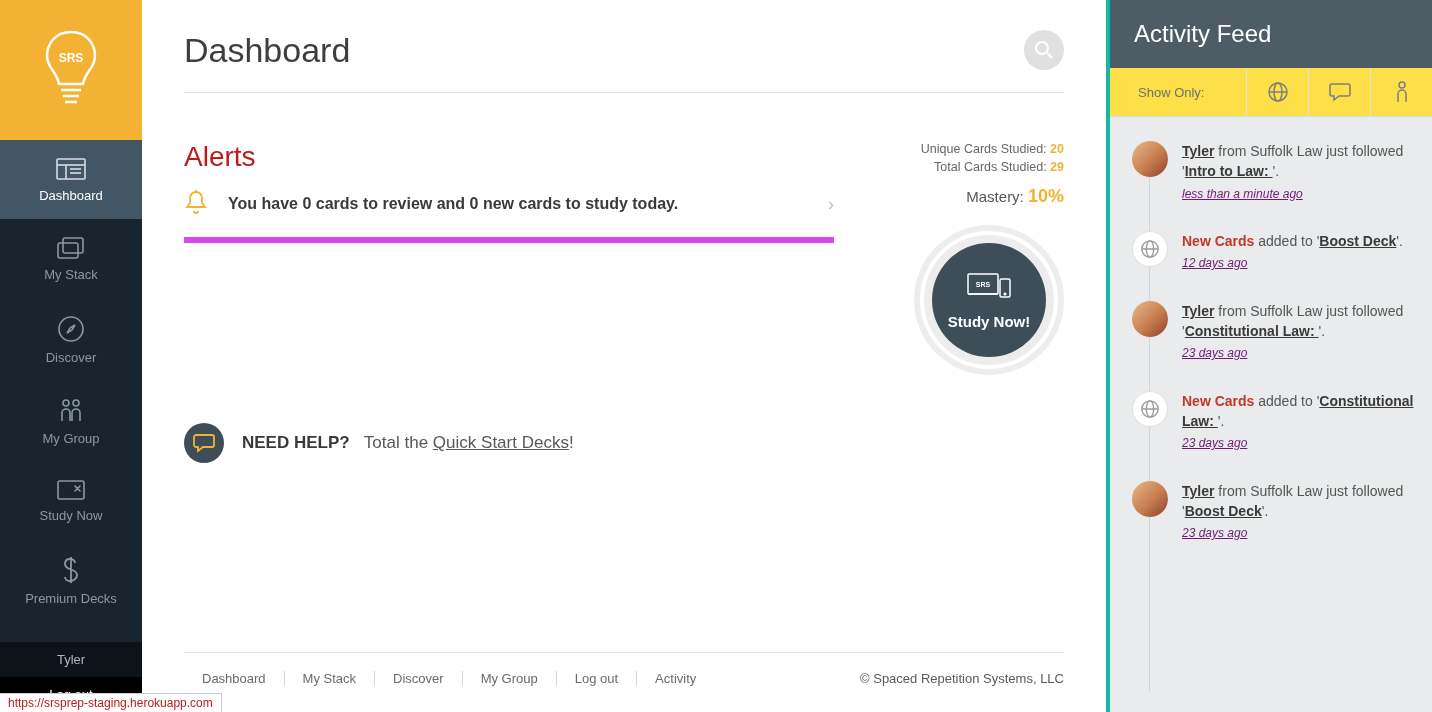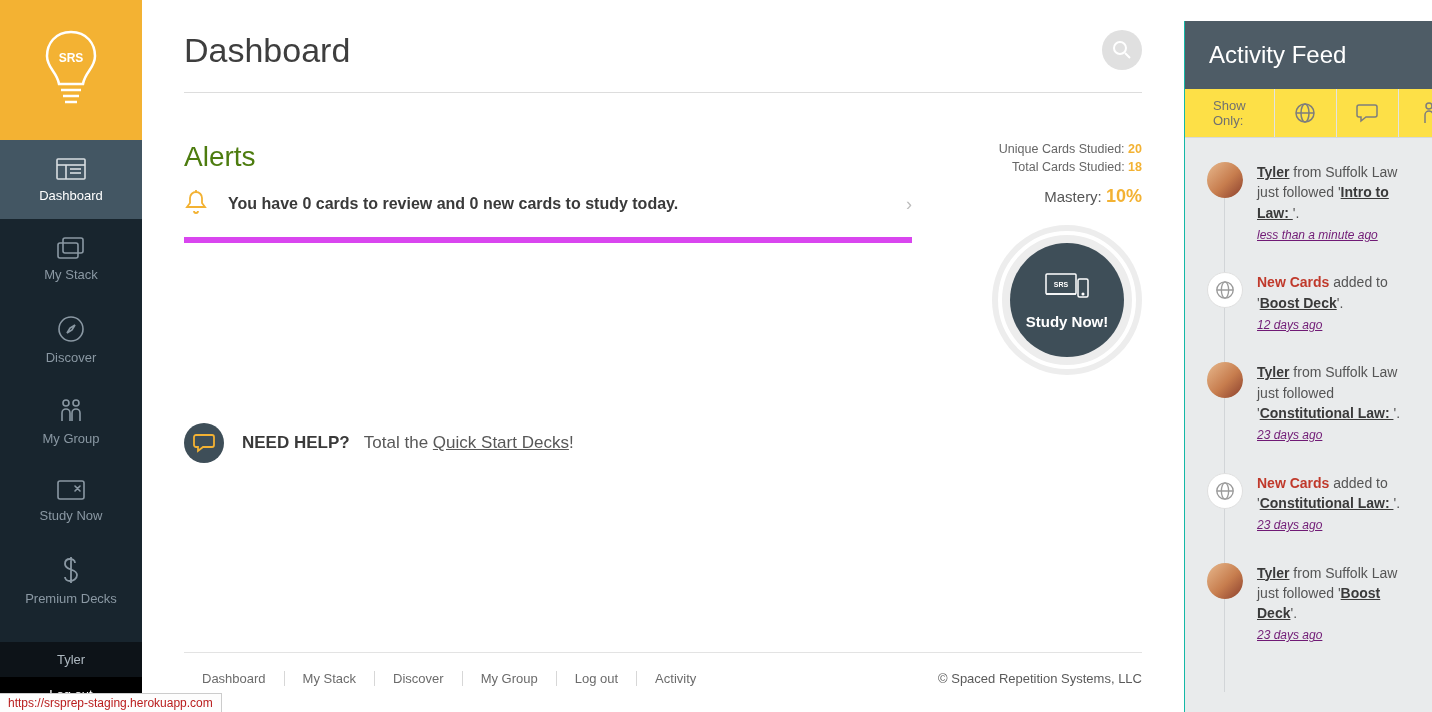--- a/index.html
+++ b/index.html
@@ -20,21 +20,21 @@
 
   
   .main { flex: 1; background:#fff; padding:30px 42px 0; display:flex; flex-direction:column; min-width:0; }
   .main-header { display:flex; align-items:center; justify-content:space-between; border-bottom:1px solid #ddd; padding-bottom:22px; }
   .page-title { font-size:34px; font-weight:400; color:#3e3e3e; }
   .search-btn { width:40px; height:40px; border-radius:50%; background:#e0e0e0; display:flex; align-items:center; justify-content:center; cursor:pointer; }
   .search-btn svg { stroke:#fff; }
 
   .content-columns { display:flex; gap:60px; margin-top:48px; flex:1; min-height:0; }
   .col-left { flex:1; min-width:0; }
-  .alerts-title { font-size:28px; font-weight:400; color:#4d7c0f; margin-bottom:16px; }
+  .alerts-title { font-size:28px; font-weight:400; color:#b91c1c; margin-bottom:16px; }
   .alert-row { display:flex; align-items:center; gap:20px; border-bottom:6px solid #d946ef; padding-bottom:18px; cursor:pointer; }
   .alert-row .bell svg { stroke:#f3b233; }
   .alert-text { font-weight:700; font-size:16px; color:#3a3a3a; flex:1; }
   .alert-chevron { color:#bdbdbd; font-size:18px; }
 
   .help-row { display:flex; align-items:center; gap:18px; margin-top:180px; }
   .help-icon { width:40px; height:40px; border-radius:50%; background:#3e4e58; display:flex; align-items:center; justify-content:center; }
   .help-icon svg { stroke:#f3b233; }
   .help-text { font-size:17px; color:#585858; }
   .help-text strong { color:#3a3a3a; font-weight:800; }
@@ -51,21 +51,21 @@
   .study-now-inner .label { font-size:15px; font-weight:700; }
   .study-now-inner svg { stroke:#fff; }
 
   .footer { border-top:1px solid #e3e3e3; display:flex; justify-content:space-between; align-items:center; padding:18px 0 26px; margin-top:auto; font-size:13px; color:#6b6b6b; }
   .footer-links { display:flex; }
   .footer-links span { padding:0 18px; border-right:1px solid #d7d7d7; cursor:pointer; }
   .footer-links span:last-child { border-right:none; }
   .copyright { color:#5a5a5a; }
 
   
-  .feed { width:248px; background:#e9ebec; display:flex; flex-direction:column; border-left:1px solid #14b8a6;margin-top:21px; }
+  .feed { width:326px; background:#e9ebec; display:flex; flex-direction:column; border-left:4px solid #14b8a6; }
   .feed-header { background:#4e5c66; color:#fff; font-size:24px; font-weight:400; padding:20px 24px; }
   .feed-filter { background:#fde047; display:flex; align-items:center; border-bottom:1px solid #d6d9db; }
   .feed-filter-label { font-size:13px; color:#707070; padding:0 28px; }
   .feed-filter-icons { display:flex; margin-left:auto; }
   .feed-filter-icon { width:62px; height:48px; border-left:1px solid #e3e3e3; display:flex; align-items:center; justify-content:center; cursor:pointer; }
   .feed-filter-icon svg { stroke:#7d7d7d; }
 
   .feed-list { flex:1; overflow:auto; position:relative; padding:24px 18px 24px 22px; }
   .feed-list::before { content:""; position:absolute; left:39px; top:30px; bottom:20px; width:1px; background:#d2d5d8; }
   .feed-item { display:flex; gap:14px; margin-bottom:28px; position:relative; }
@@ -180,21 +180,21 @@
         <div class="help-text">
           <strong>NEED HELP?</strong>
           &nbsp;&nbsp;<span>Total the </span><a>Quick Start Decks</a><span>!</span>
         </div>
       </div>
     </div>
 
     <div class="col-right">
       <div class="stats">
         <div><span>Unique Cards Studied:</span> <span class="num">20</span></div>
-        <div><span>Total Cards Studied:</span> <span class="num">18</span></div>
+        <div><span>Total Cards Studied:</span> <span class="num">29</span></div>
       </div>
       <div class="mastery">
         <span>Mastery:</span> <span class="num">10%</span>
       </div>
       <div class="study-now-outer">
         <div class="study-now-inner">
           <svg width="46" height="30" viewBox="0 0 46 30" fill="none" stroke-width="1.5">
             <rect x="2" y="3" width="30" height="20" rx="1"></rect>
               <line x1="2" y1="23" x2="32" y2="23"></line>
             <rect x="34" y="8" width="10" height="18" rx="1.5"></rect>

